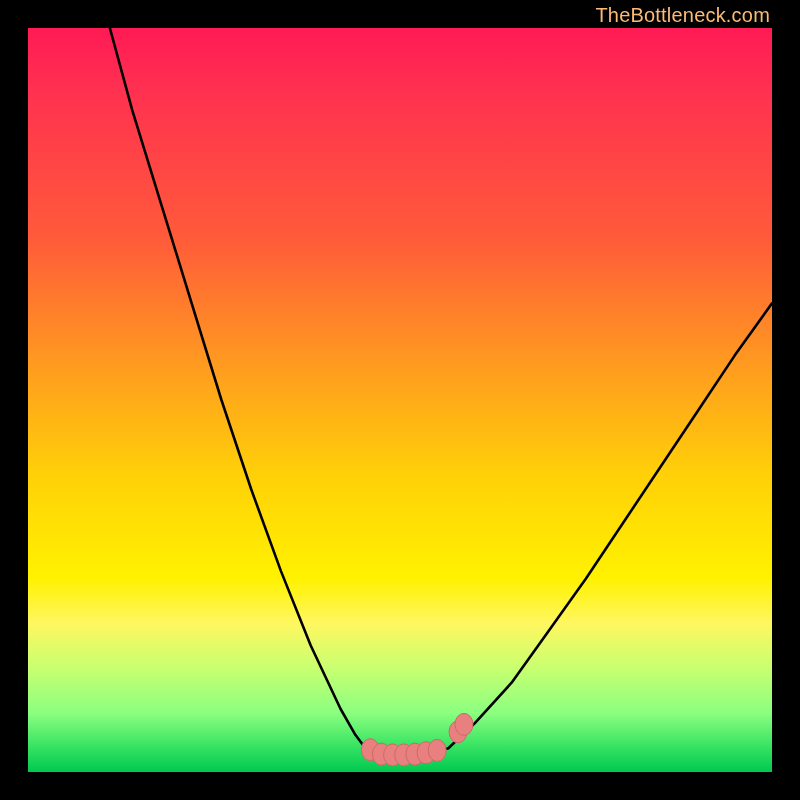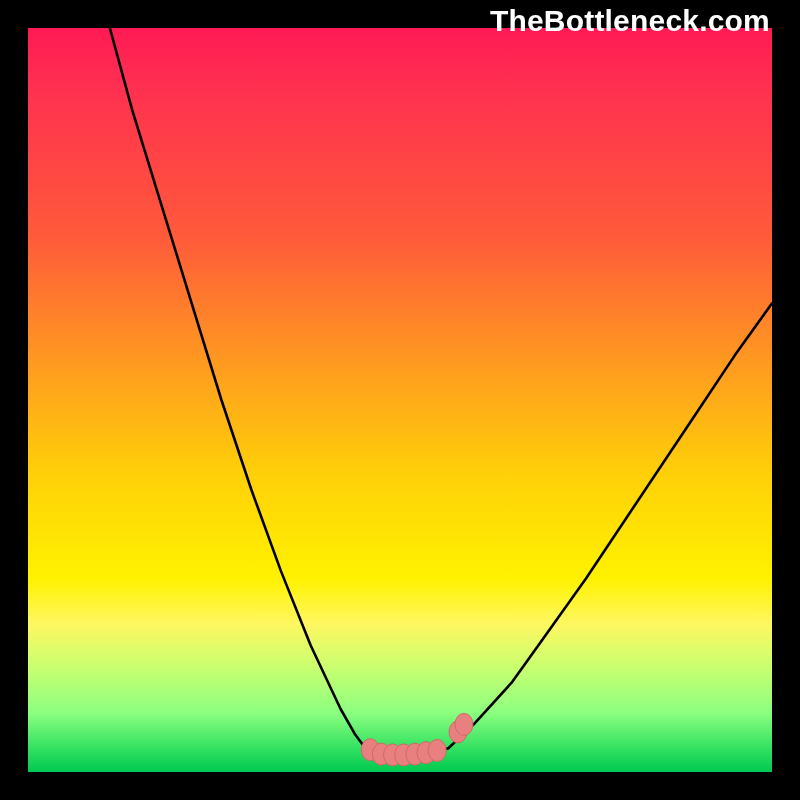--- a/index.html
+++ b/index.html
@@ -51,23 +51,23 @@
     position: absolute;
     left: 0;
     top: 0;
     width: 100%;
     height: 100%;
   }
   .watermark {
     position: absolute;
     top: 4px;
     right: 30px;
-    color: #ffffff;
-    font-size: 30px;
-    font-weight: 700;
+    color: #fdba74;
+    font-size: 20px;
+    font-weight: 400;
     letter-spacing: 0.2px;
     user-select: none;
   }
 </style>
 </head>
 <body>
 
 <div class="frame">
   <div class="plot-area">
     <div class="gradient-bg"></div>

